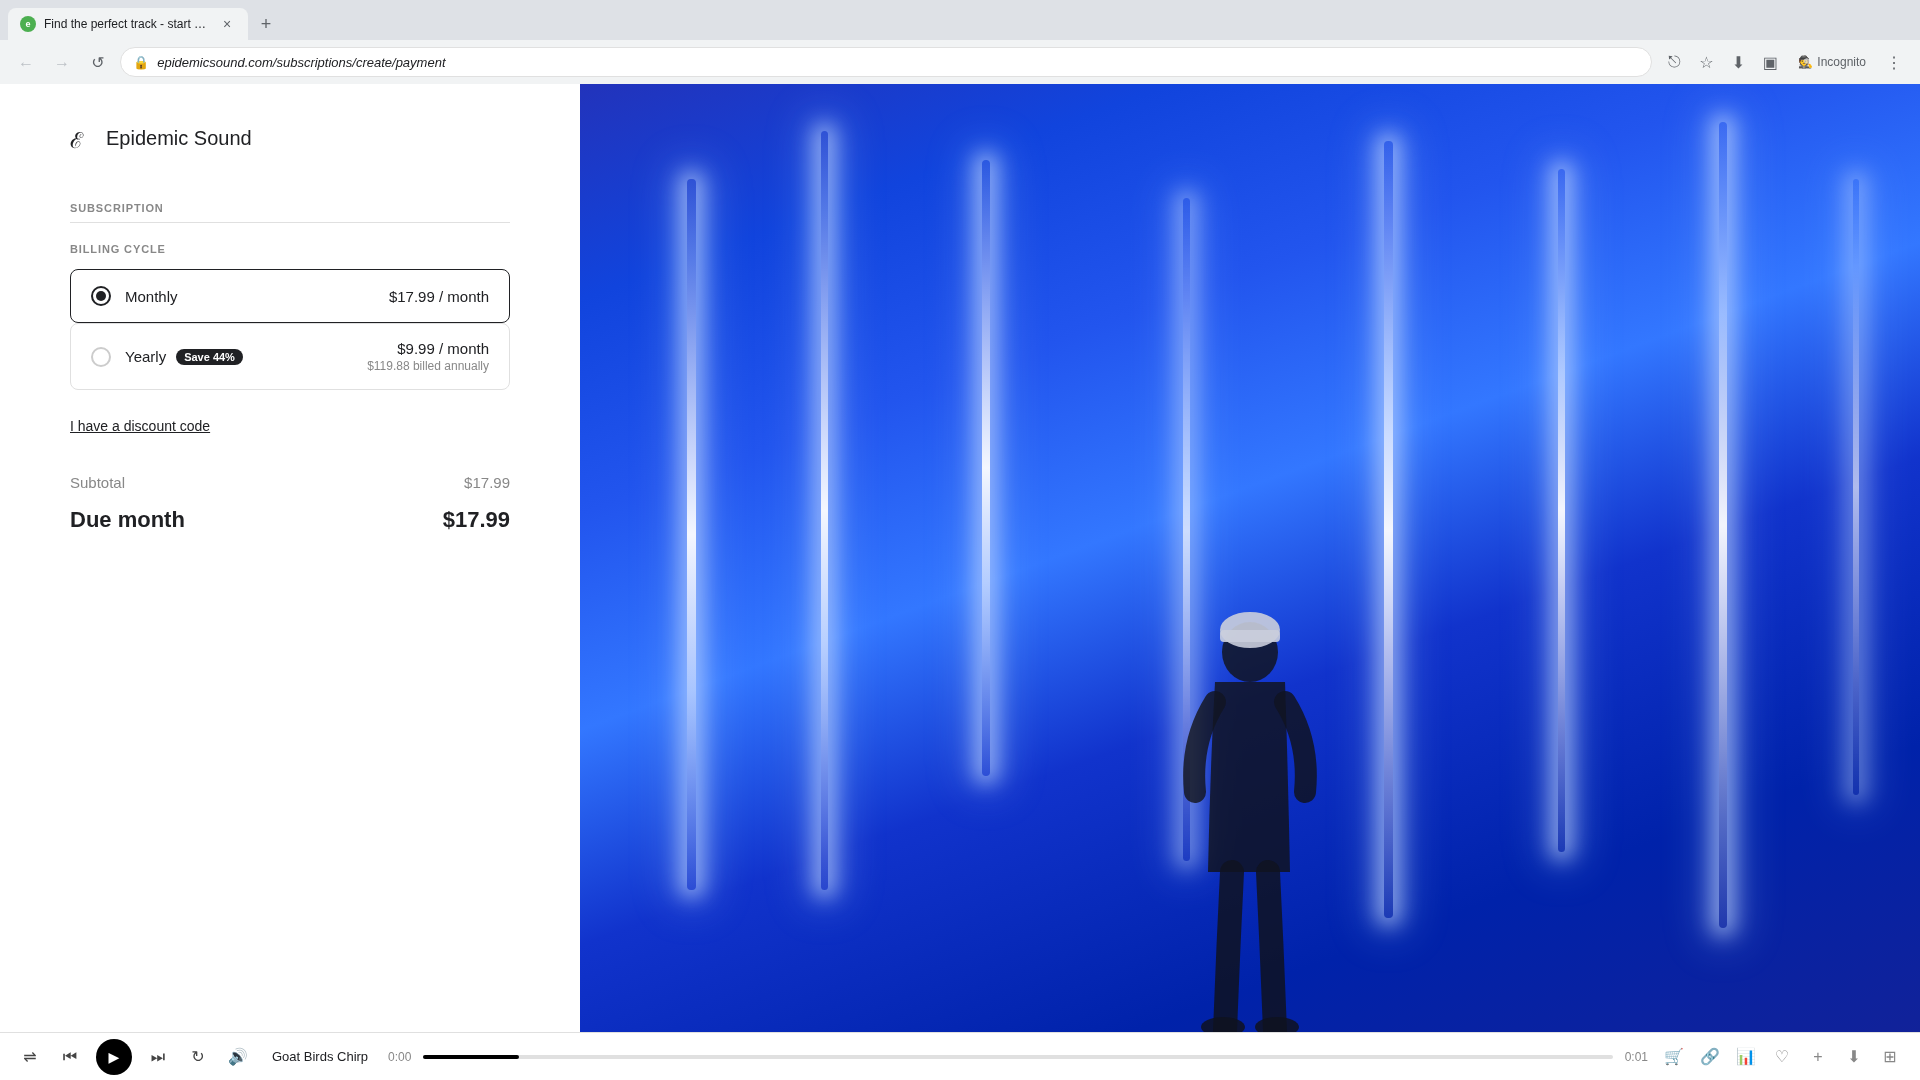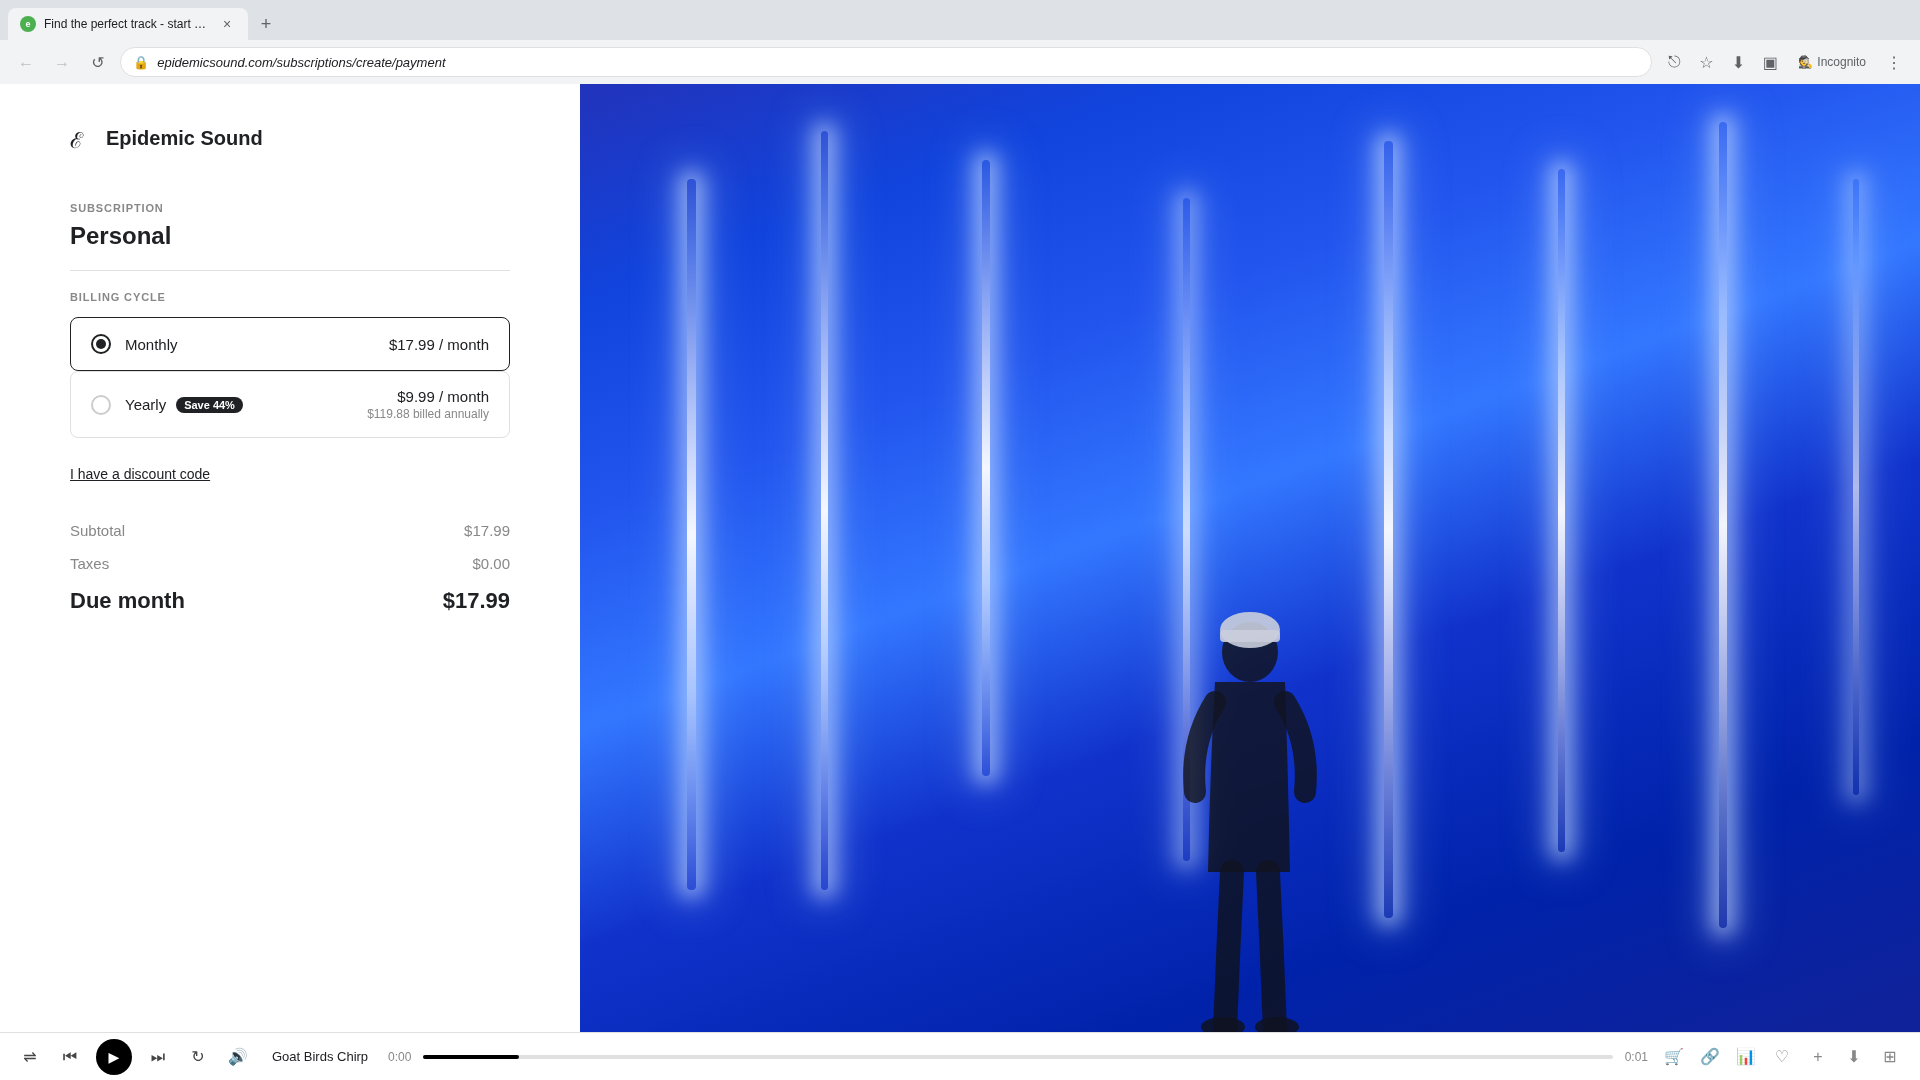--- a/index.html
+++ b/index.html
@@ -116,21 +116,21 @@
       gap: 8px;
       margin-bottom: 50px;
     }
     .logo-icon {
       width: 28px; height: 28px;
       color: #202124;
       font-size: 22px;
     }
     .logo-text {
       font-size: 20px;
-      font-weight: 700;
+      font-weight: 400;
       color: #202124;
     }
 
     .page-title {
       font-size: 48px;
       font-weight: 700;
       color: #202124;
       margin-bottom: 36px;
       line-height: 1.1;
     }
@@ -422,21 +422,20 @@
 
   <div class="left-panel">
 
     <div class="logo-area">
       <span class="logo-icon" style="font-size:22px;">ℰ</span>
       <span class="logo-text">Epidemic Sound</span>
     </div>
 
 
     <div class="section-label">SUBSCRIPTION</div>
-    <div class="subscription-name">Personal</div>
     <div class="divider"></div>
 
     <div class="billing-section-label">BILLING CYCLE</div>
 
     <div class="billing-options">
 
       <div class="billing-option selected">
         <div class="radio-outer">
           <div class="radio-inner"></div>
         </div>
@@ -462,24 +461,20 @@
         </div>
       </div>
     </div>
 
     <a class="discount-link">I have a discount code</a>
 
     <div class="summary-table">
       <div class="summary-row">
         <span class="summary-row-label">Subtotal</span>
         <span class="summary-row-value">$17.99</span>
-      </div>
-      <div class="summary-row">
-        <span class="summary-row-label">Taxes</span>
-        <span class="summary-row-value">$0.00</span>
       </div>
       <div class="summary-row due-today">
         <span class="summary-row-label">Due month</span>
         <span class="summary-row-value">$17.99</span>
       </div>
     </div>
 
   </div>
 
   <div class="right-panel">

